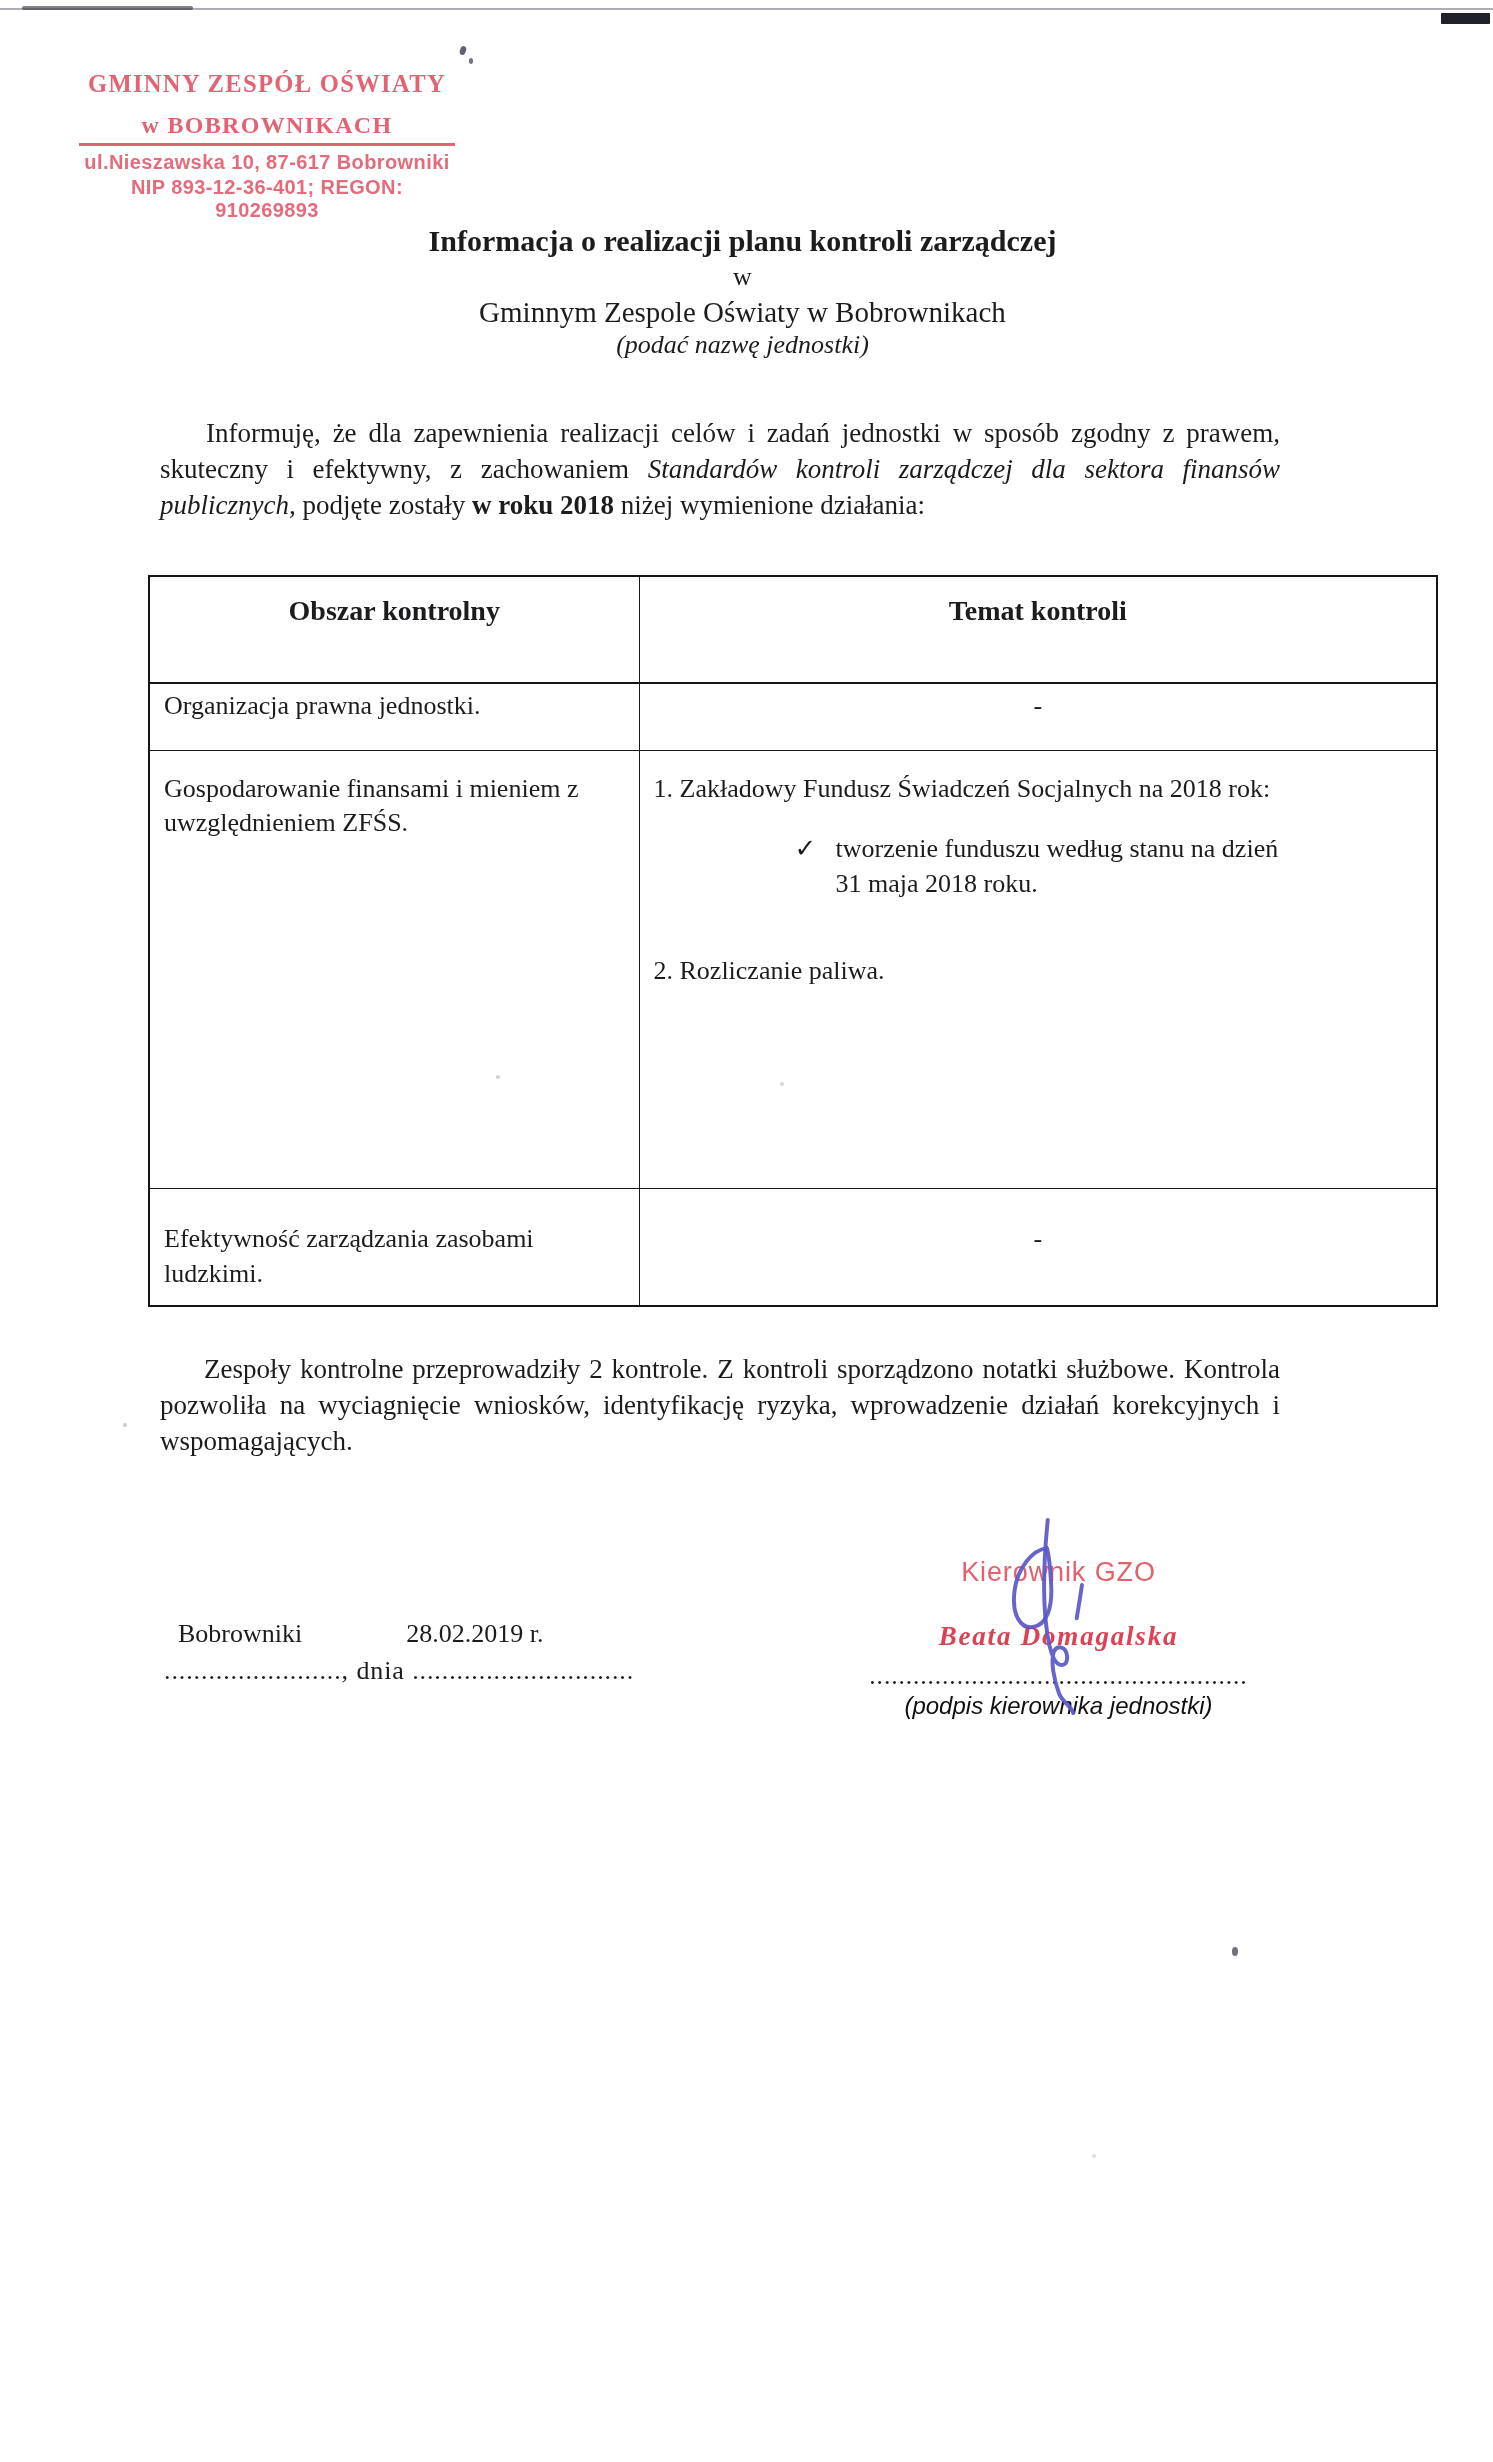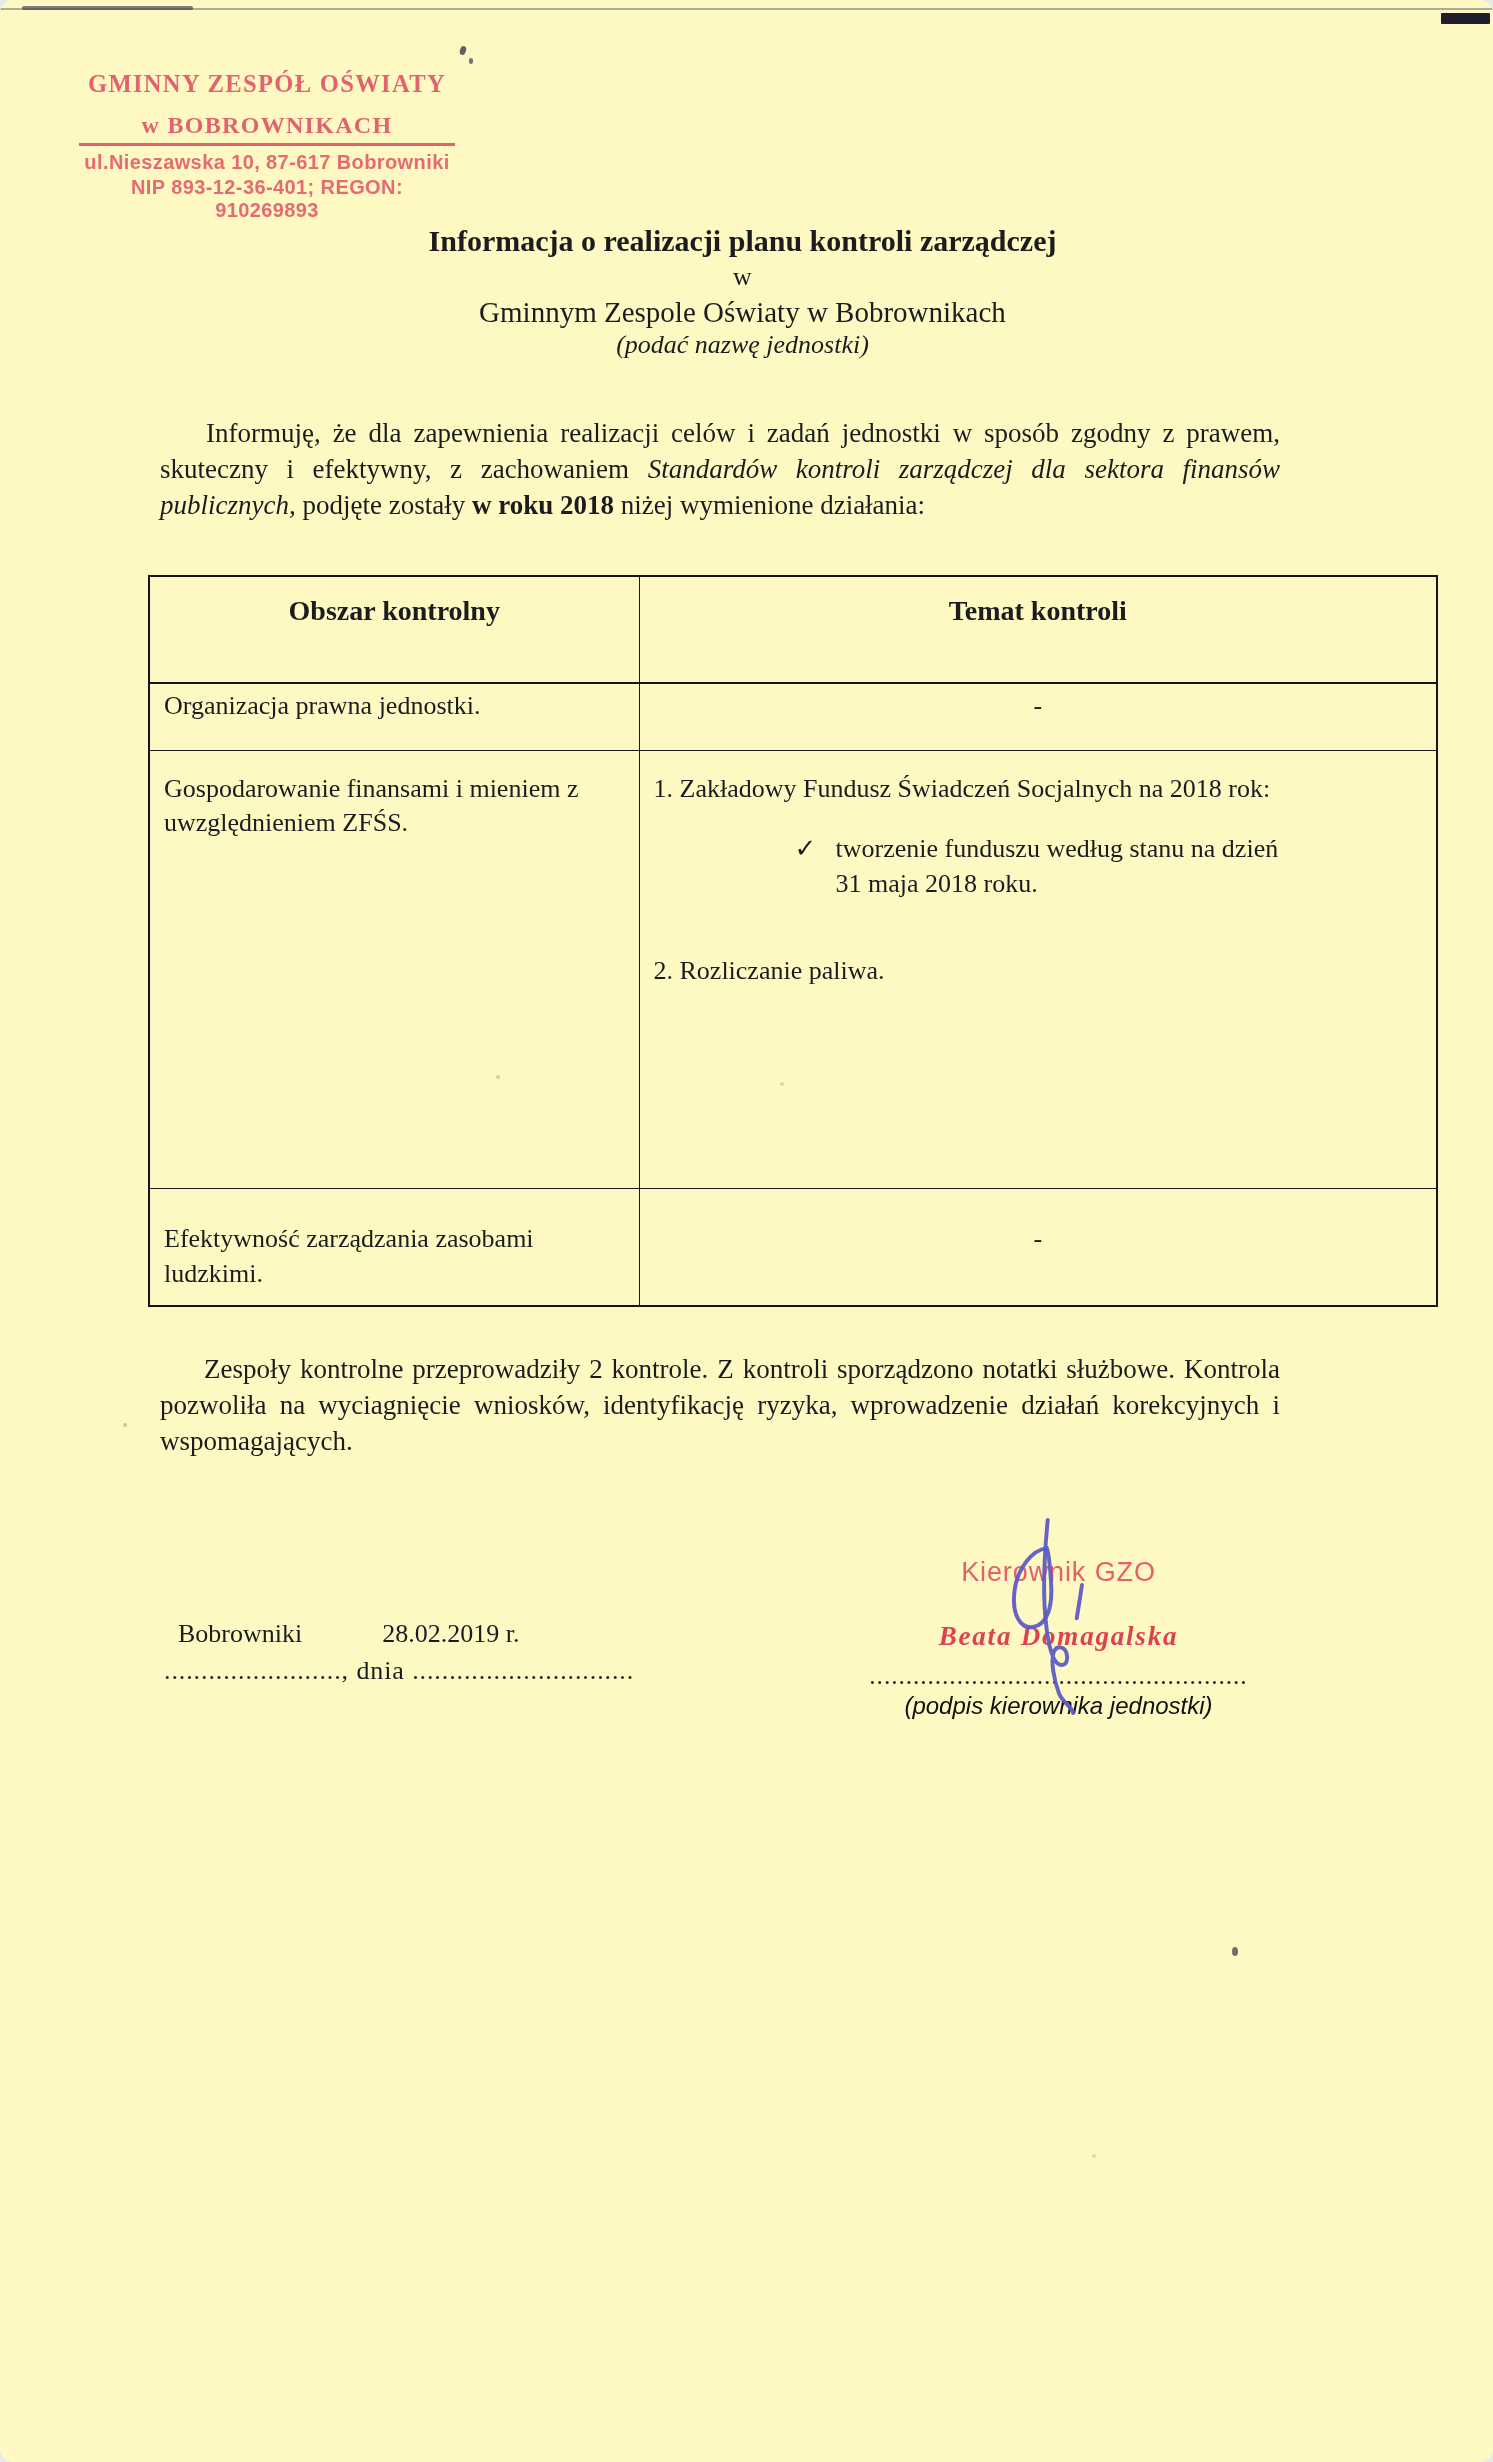--- a/index.html
+++ b/index.html
@@ -1,21 +1,20 @@
 <!DOCTYPE html>
 <html style="--stamp_red: #e15668; --sig_role_red: #e4606b; --sig_name_red: #dc4252; --pen_blue: #5a58c4;font-size:14px"><head>
 <meta charset="utf-8">
 <style>
   html,body { margin:0; padding:0; background:#e8e8e8; }
   .page {
     position:relative; width:1493px; height:2462px;
-    background:#fef9c3; overflow:hidden;
+    background:#ffffff; overflow:hidden;
     font-family:"Liberation Serif","DejaVu Serif",serif;
     color:#1c1c1e;
-    border-radius:13px;
   }
   
   .scanline { position:absolute; top:8px; left:0; width:100%; height:1.8px; background:#6a6a72; opacity:.55; }
   .scanline-blob { position:absolute; top:6.1px; left:22px; width:171px; height:3.5px; background:#3c3c44; opacity:.65; border-radius:1.8px; }
   .corner-bar { position:absolute; top:13px; right:2.6px; width:49px; height:11.4px; background:#20202a; border-radius:0.9px; }
   .speck { position:absolute; border-radius:50%; }
   .s1 { left:460px; top:46px;  width:6.1px; height:8.8px; background:#3a3a4e; opacity:.8; transform:rotate(18deg); }
   .s2 { left:469px; top:58px;  width:4.4px; height:6.1px;  background:#3a3a4e; opacity:.7; }
   .s3 { left:1232px; top:1947px; width:6.1px; height:8.8px; background:#4d4d58; opacity:.8; }
   .s4 { left:496px; top:1075px; width:3.5px; height:3.5px; background:#aaa; opacity:.5; }
@@ -70,21 +69,21 @@
   .dash-cell { text-align:center; }
   .checkline { display:flex; margin-left:141px; margin-top:26px; }
   .check { margin-right:19.3px; }
   .checktext { width:448px; display:inline-block; }
   .item2 { margin-top:53px; }
 
   
   .foot-left { position:absolute; left:164px; top:1619px; width:562px; font-size:26px; }
   .fl-line1 { display:flex; }
   .city { margin-left:14px; }
-  .date { margin-left:80px; }
+  .date { margin-left:104px; }
   .fl-dots { margin-top:7px; letter-spacing:0.9px; }
   .foot-right { position:absolute; left:865px; top:1557px; width:387px; text-align:center; }
   .role {
     font-family:"Liberation Sans","DejaVu Sans",sans-serif;
     font-size:27px; letter-spacing:0.9px; color:var(--sig_role_red,#e4606b);
   }
   .signer {
     margin-top:33px; font-size:27px; font-weight:bold; font-style:italic;
     letter-spacing:1.8px; color:var(--sig_name_red,#dc4252);
   }

